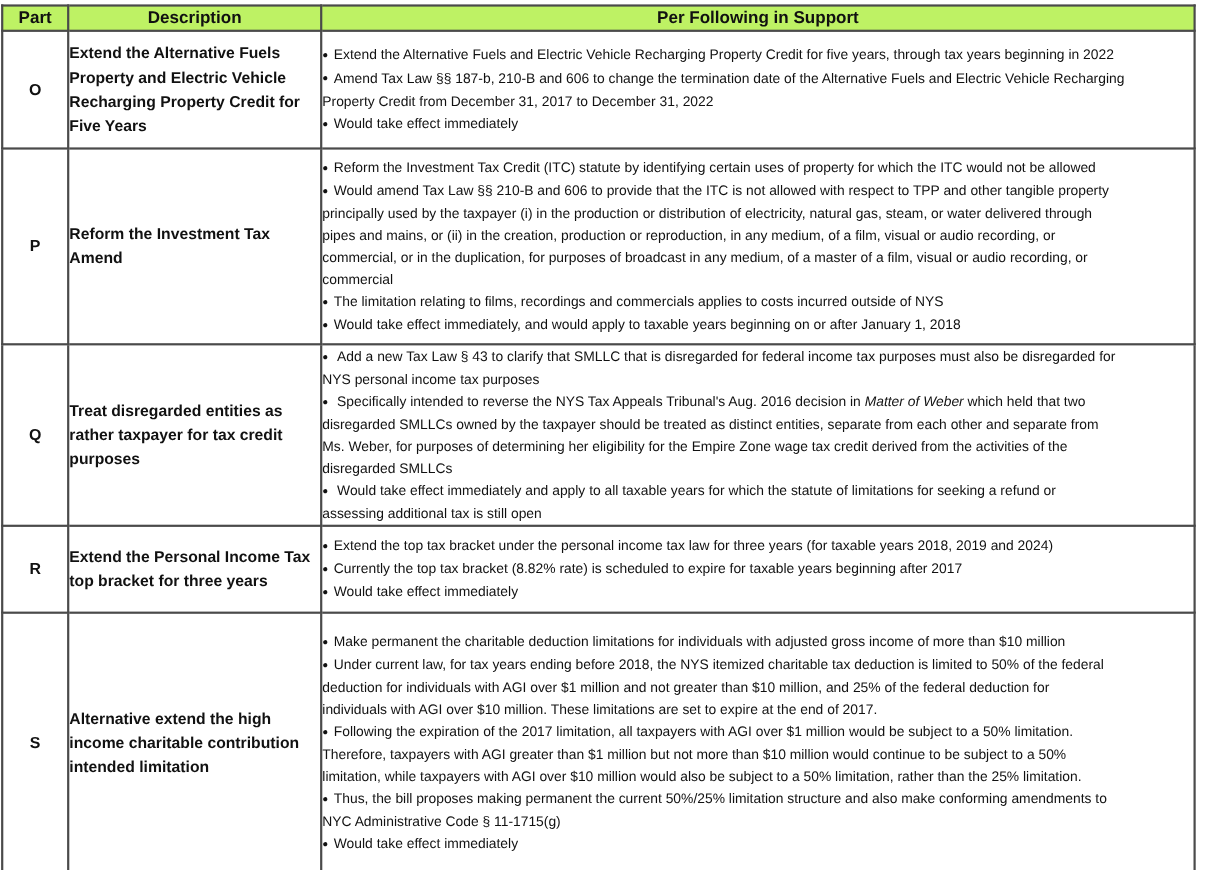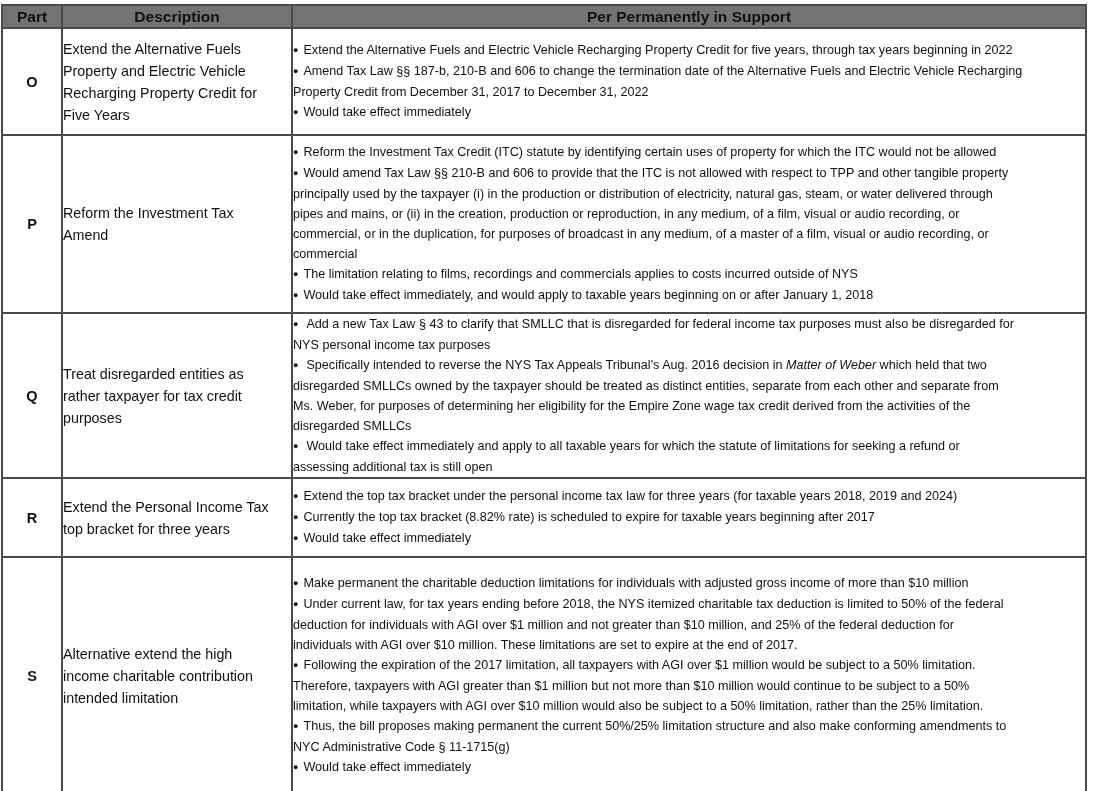--- a/index.html
+++ b/index.html
@@ -1,43 +1,43 @@
 <!DOCTYPE html>
 <html><head>
 <meta charset="utf-8">
 <style>
   html, body { margin: 0; padding: 0; background: #ffffff; }
   body { width: 1100px; height: 791px; position: relative; overflow: hidden;
          font-family: "Liberation Sans", sans-serif; color: #111; }
   table.memo { position: absolute; left: 1px; top: 4px; border-collapse: collapse;
                table-layout: fixed; width: 1084px; }
   table.memo td, table.memo th { border: 2px solid #4a4a4a; padding: 0; vertical-align: middle; }
-  th { background: #737373; font-weight: bold; font-size: 15.5px; height: 21px; text-align: center; }
+  th { background: #bef264; font-weight: bold; font-size: 15.5px; height: 21px; text-align: center; }
   td.part { text-align: center; font-weight: bold; font-size: 14.5px; }
-  td.desc { font-weight: normal; font-size: 14.3px; line-height: 22px; padding-left: 4px; padding-right: 2px; }
+  td.desc { font-weight: bold; font-size: 14.3px; line-height: 22px; padding-left: 4px; padding-right: 2px; }
   td.memo-cell { font-size: 12.6px; line-height: 20px; padding-left: 3px; }
   .line { white-space: nowrap; display: block; overflow: hidden; }
   .bul::before { content: "\25CF"; font-size: 9px; margin-right: 5px; position: relative; top: -1px; }
   .bul2::before { content: "\25CF"; font-size: 9px; margin-right: 8px; position: relative; top: -1px; }
   em { }
 </style>
 </head>
 <body>
 
 <table class="memo">
   <colgroup>
     <col style="width:60px">
     <col style="width:230px">
     <col style="width:794px">
   </colgroup>
   <thead>
     <tr>
       <th>Part</th>
       <th>Description</th>
-      <th>Per Permanently in Support</th>
+      <th>Per Following in Support</th>
     </tr>
   </thead>
   <tbody>
 
     <tr style="height:107px">
       <td class="part">O</td>
       <td class="desc">
         <span class="line">Extend the Alternative Fuels</span>
         <span class="line">Property and Electric Vehicle</span>
         <span class="line">Recharging Property Credit for</span>

